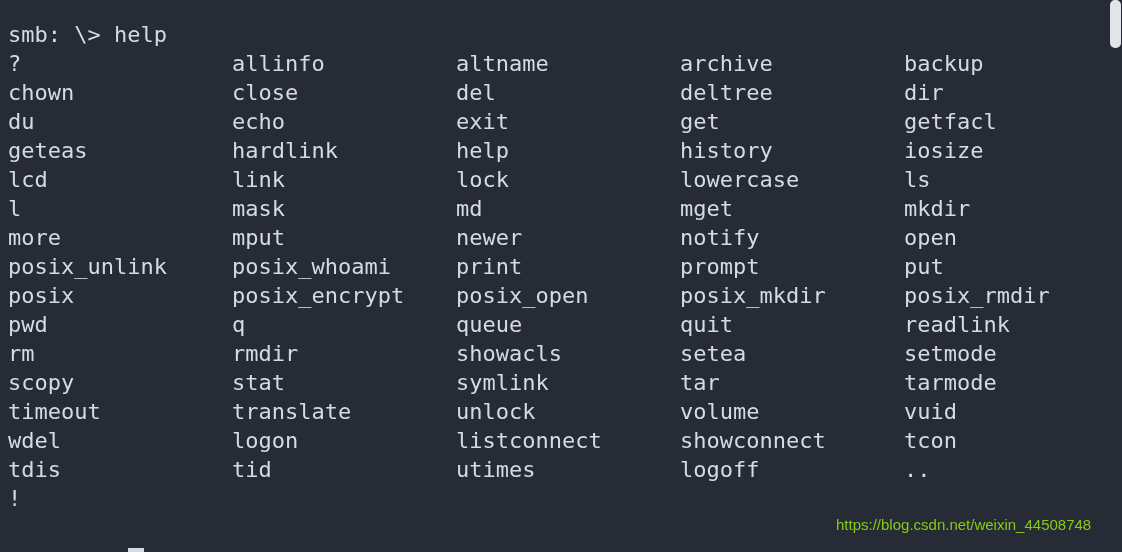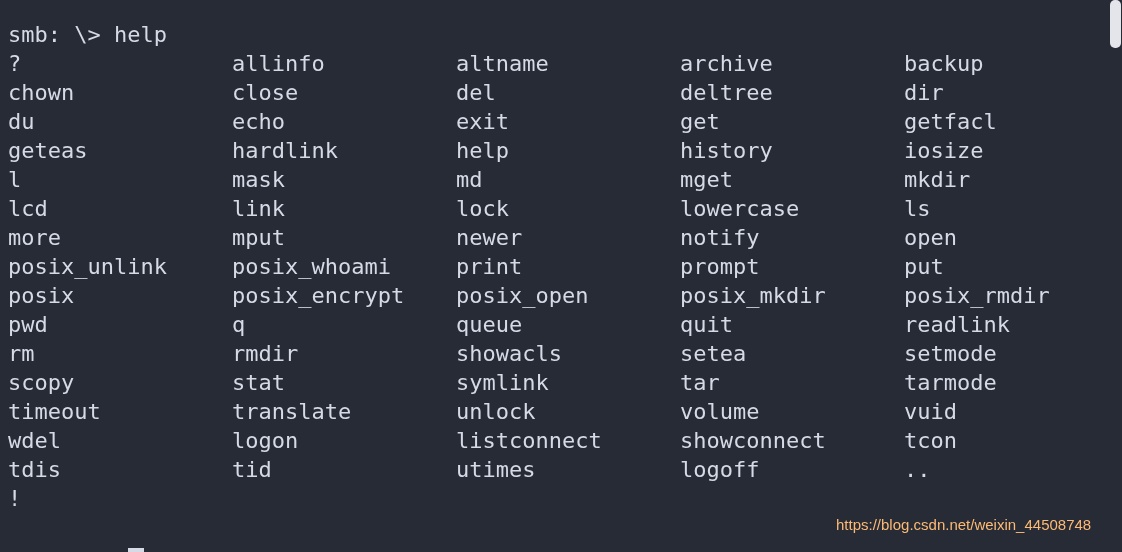--- a/index.html
+++ b/index.html
@@ -67,21 +67,21 @@
     border-radius: 5px;
   }
   
   #watermark {
     position: absolute;
     left: 836px;
     top: 516px;
     font-family: "Liberation Sans", sans-serif;
     font-size: 15px;
     line-height: 18px;
-    color: #fdba74;
+    color: #84cc16;
     white-space: pre;
     letter-spacing: 0px;
   }
   
   #cursor-block {
     position: absolute;
     left: 128px;
     top: 548px;
     width: 16px;
     height: 6px;
@@ -95,22 +95,22 @@
 
   <div id="screen">
 
     <div class="prompt-line">smb: \&gt; help</div>
 
     <div id="command-grid">
         <div class="grid-row"><span class="cell">?</span><span class="cell">allinfo</span><span class="cell">altname</span><span class="cell">archive</span><span class="cell last">backup</span></div>
         <div class="grid-row"><span class="cell">chown</span><span class="cell">close</span><span class="cell">del</span><span class="cell">deltree</span><span class="cell last">dir</span></div>
         <div class="grid-row"><span class="cell">du</span><span class="cell">echo</span><span class="cell">exit</span><span class="cell">get</span><span class="cell last">getfacl</span></div>
         <div class="grid-row"><span class="cell">geteas</span><span class="cell">hardlink</span><span class="cell">help</span><span class="cell">history</span><span class="cell last">iosize</span></div>
+        <div class="grid-row"><span class="cell">lcd</span><span class="cell">link</span><span class="cell">lock</span><span class="cell">lowercase</span><span class="cell last">ls</span></div>
         <div class="grid-row"><span class="cell">l</span><span class="cell">mask</span><span class="cell">md</span><span class="cell">mget</span><span class="cell last">mkdir</span></div>
-        <div class="grid-row"><span class="cell">lcd</span><span class="cell">link</span><span class="cell">lock</span><span class="cell">lowercase</span><span class="cell last">ls</span></div>
         <div class="grid-row"><span class="cell">more</span><span class="cell">mput</span><span class="cell">newer</span><span class="cell">notify</span><span class="cell last">open</span></div>
         <div class="grid-row"><span class="cell">posix_unlink</span><span class="cell">posix_whoami</span><span class="cell">print</span><span class="cell">prompt</span><span class="cell last">put</span></div>
         <div class="grid-row"><span class="cell">posix</span><span class="cell">posix_encrypt</span><span class="cell">posix_open</span><span class="cell">posix_mkdir</span><span class="cell last">posix_rmdir</span></div>
         <div class="grid-row"><span class="cell">pwd</span><span class="cell">q</span><span class="cell">queue</span><span class="cell">quit</span><span class="cell last">readlink</span></div>
         <div class="grid-row"><span class="cell">rm</span><span class="cell">rmdir</span><span class="cell">showacls</span><span class="cell">setea</span><span class="cell last">setmode</span></div>
         <div class="grid-row"><span class="cell">scopy</span><span class="cell">stat</span><span class="cell">symlink</span><span class="cell">tar</span><span class="cell last">tarmode</span></div>
         <div class="grid-row"><span class="cell">timeout</span><span class="cell">translate</span><span class="cell">unlock</span><span class="cell">volume</span><span class="cell last">vuid</span></div>
         <div class="grid-row"><span class="cell">wdel</span><span class="cell">logon</span><span class="cell">listconnect</span><span class="cell">showconnect</span><span class="cell last">tcon</span></div>
         <div class="grid-row"><span class="cell">tdis</span><span class="cell">tid</span><span class="cell">utimes</span><span class="cell">logoff</span><span class="cell last">..</span></div>
         <div class="grid-row"><span class="cell">!</span><span class="cell"></span><span class="cell"></span><span class="cell"></span><span class="cell last"></span></div>

